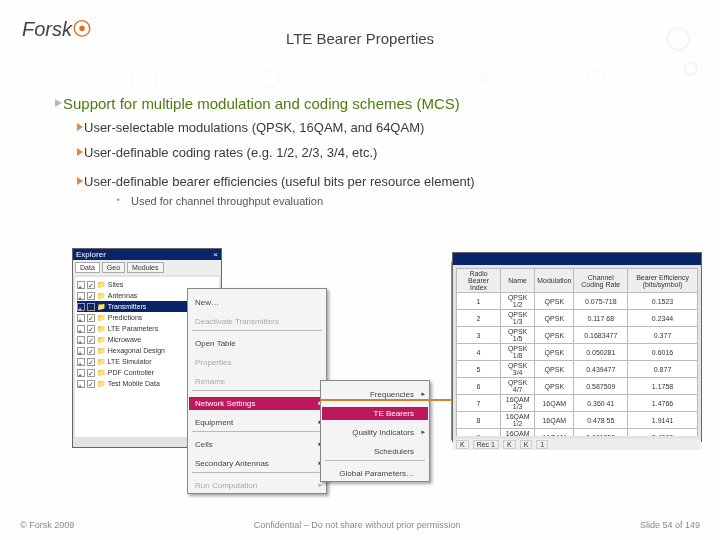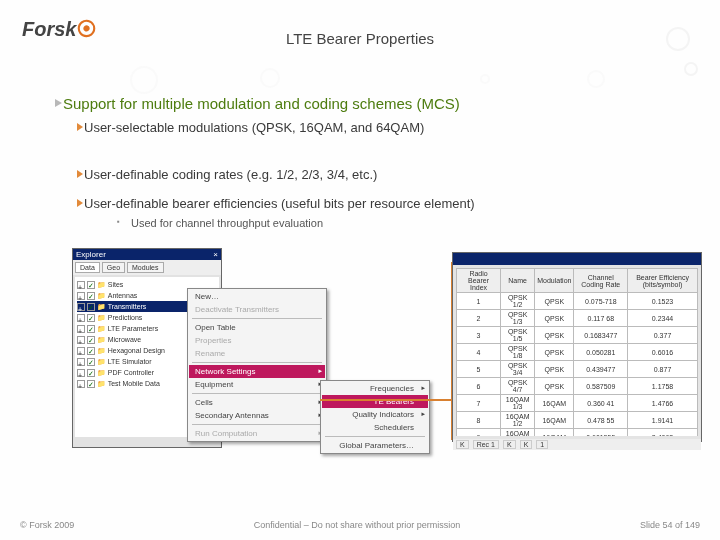--- a/index.html
+++ b/index.html
@@ -23,21 +23,21 @@
   .bg-c2 { width: 14px; height: 14px; top: 62px; right: 22px; border-color:#e6e6e6; }
   .bg-c3 { width: 28px; height: 28px; top: 66px; left: 130px; border-color:#eee; opacity:0.25;}
   .bg-c4 { width: 20px; height: 20px; top: 68px; left: 260px; border-color:#eee; opacity:0.25;}
   .bg-c5 { width: 18px; height: 18px; top: 70px; right: 115px; border-color:#eee; opacity:0.25;}
   .bg-c6 { width: 10px; height: 10px; top: 74px; right: 230px; border-color:#eee; opacity:0.25;}
 
   .logo {
     position: absolute;
     top: 18px;
     left: 22px;
-    font-weight: bold;
+    font-weight: normal;
     font-style: italic;
     font-size: 20px;
     color: #444;
   }
   .logo .dot { color: #e07020; font-style: normal; }
 
   .title {
     position: absolute;
     top: 30px;
     left: 0; right: 0;
@@ -96,21 +96,21 @@
   .tree-item .box { width:8px; height:8px; border:1px solid #999; display:inline-block; }
   .tree-item .ck { width:8px; height:8px; border:1px solid #999; display:inline-block; font-size:7px; line-height:7px; text-align:center; color:#060;}
   .tree-item.sel { background:#0a246a; color:#fff; }
 
   .ctxmenu {
     position:absolute; background:#f4f4f4;
     border:1px solid #888;
     box-shadow: 2px 2px 3px rgba(0,0,0,0.35);
     font-size:8px; padding:1px;
   }
-  .ctxmenu .mi { padding:2px 14px 2px 6px; white-space:nowrap; color:#444; position:relative;}
+  .ctxmenu .mi { padding:2px 14px 2px 6px; white-space:nowrap; color:#444; position:relative;margin-top:6px;}
   .ctxmenu .mi.dis { color:#aaa; }
   .ctxmenu .mi.sub::after { content:"▸"; position:absolute; right:3px; top:2px; font-size:7px;}
   .ctxmenu .sep { height:1px; background:#bbb; margin:2px 3px; }
   .ctxmenu .mi.sel { background:#be185d; color:#fff; }
   .menu1 { top:40px; left:115px; width:140px; }
   .menu2 { top:132px; left:248px; width:110px;text-align:right; }
 
   .datatable {
     position:absolute; top:4px; left:380px; width:250px; height:190px;
     border:1px solid #666; background:#e4e4e4;
@@ -150,21 +150,21 @@
 
 <div class="logo">
   <span>Forsk</span><span class="dot">⦿</span>
 </div>
 
 <div class="title">LTE Bearer Properties</div>
 
 <div class="content">
   <div class="b1">Support for multiple modulation and coding schemes (MCS)</div>
   <div class="b2">User-selectable modulations (QPSK, 16QAM, and 64QAM)</div>
-  <div class="b2" style="margin-top:32px">User-definable coding rates (e.g. 1/2, 2/3, 3/4, etc.)</div>
+  <div class="b2" style="margin-top:10px">User-definable coding rates (e.g. 1/2, 2/3, 3/4, etc.)</div>
   <div class="b2" style="margin-top:14px">User-definable bearer efficiencies (useful bits per resource element)</div>
   <div class="b3">Used for channel throughput evaluation</div>
 </div>
 
 <div class="shots">
   <div class="explorer">
     <div class="titlebar">
       <span>Explorer</span>
       <span>×</span>
     </div>

